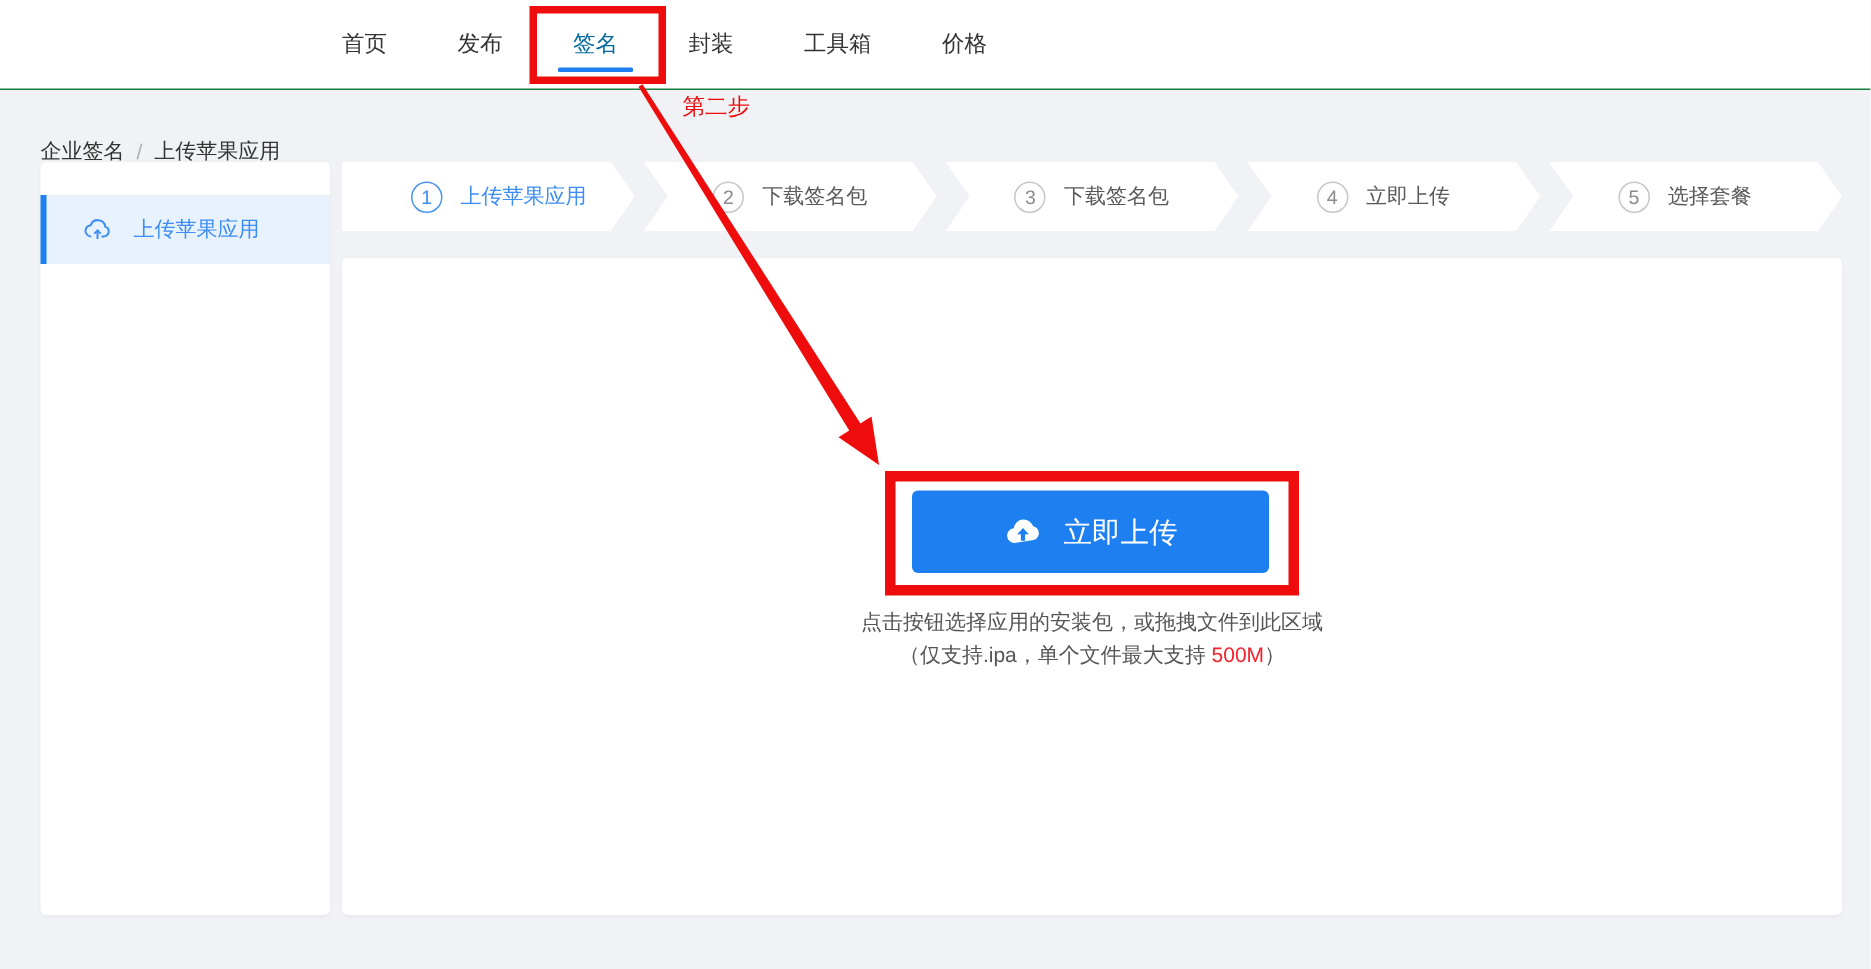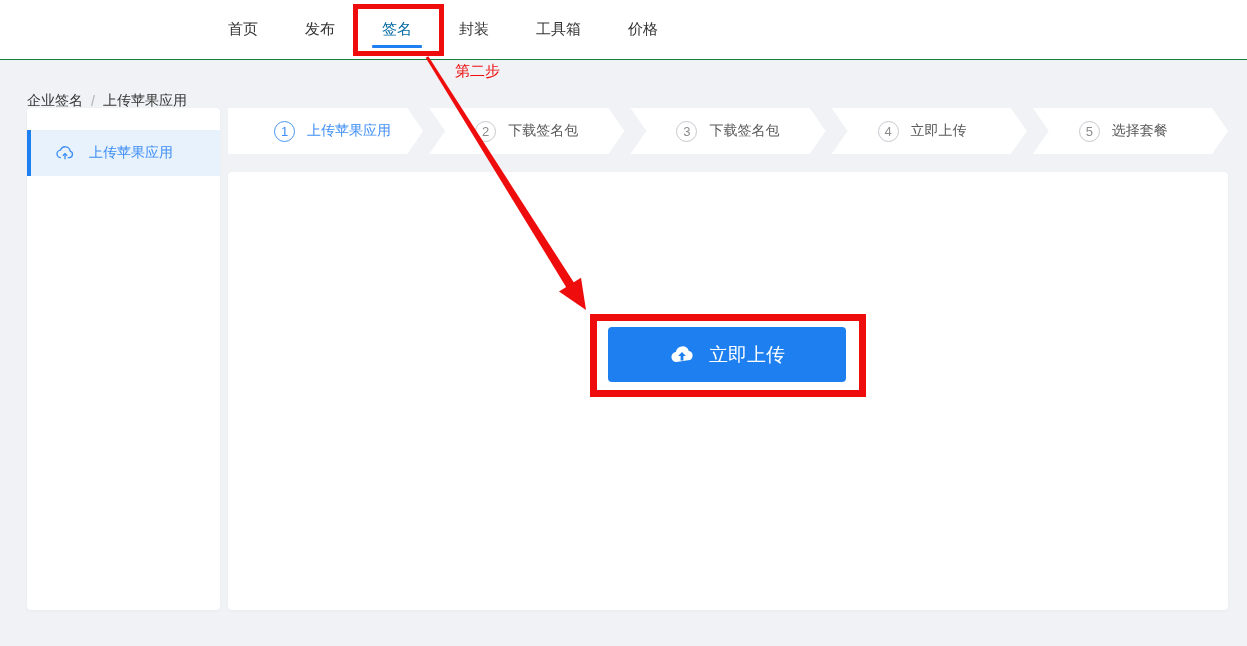--- a/index.html
+++ b/index.html
@@ -185,20 +185,24 @@
   <button class="upload-btn">
     <span class="cloud-ic">
       <svg viewBox="0 0 24 24" width="26" height="26">
         <path fill="#ffffff" d="M6.8 18.5a4.6 4.6 0 0 1-.5-9.17 6.2 6.2 0 0 1 12-1.1 4.3 4.3 0 0 1-.8 8.52z"></path>
         <path fill="#1e80f0" d="M12 9.2 15.6 13h-2.3v4h-2.6v-4H8.4z"></path>
       </svg>
     </span>
     <span>立即上传</span>
   </button>
 
+  <div class="upload-hints">
+    <div>点击按钮选择应用的安装包，或拖拽文件到此区域</div>
+    <div><span>（仅支持.ipa，单个文件最大支持 </span><span class="hl">500M</span><span>）</span></div>
+  </div>
 
 
   <div class="anno-box-tab"></div>
   <div class="anno-step-note">第二步</div>
   <div class="anno-box-button"></div>
   <svg class="anno-arrow-svg" viewBox="0 0 1247 646">
     <polygon points="425.7,57.8 428.3,56.2 575.8,285.6 568.2,290.4" fill="#ee0c0c"></polygon>
     <polygon points="586,310 559,291.5 581,277.7" fill="#ee0c0c"></polygon>
   </svg>
 

